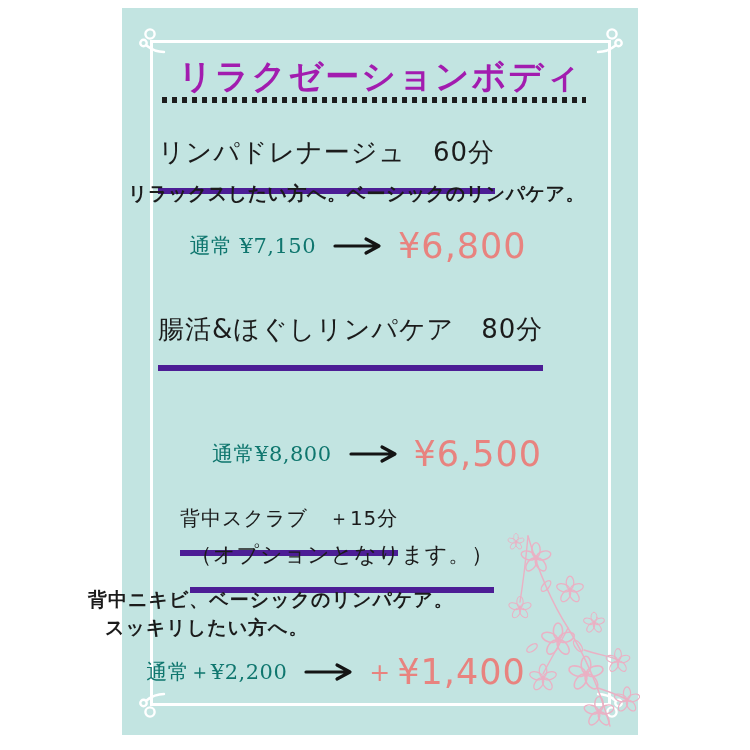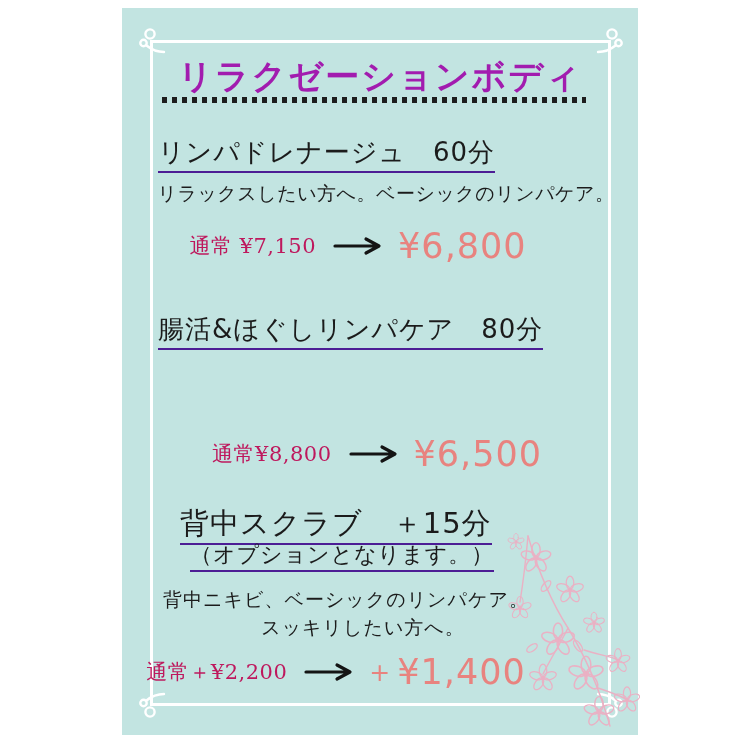--- a/index.html
+++ b/index.html
@@ -31,49 +31,49 @@
     letter-spacing:2px; color:#a21caf; white-space:nowrap;
   }
   .title-dots {
     position:absolute; left:40px; top:89px; width:424px; height:6px;
     background:repeating-linear-gradient(90deg,#1d1d1d 0 5px,transparent 5px 10px);
   }
 
   .head {
     position:absolute; display:inline-block; white-space:nowrap;
     font-size:26px; font-weight:500; letter-spacing:1px;
-    border-bottom:2px solid #4c1d95; padding-bottom:3px; line-height:1.15;
+    border-bottom:6px solid #4c1d95; padding-bottom:20px; line-height:1.15;
   }
   .i1-head { left:36px; top:130px; }
   .i2-head { left:36px; top:307px; }
-  .i3-head1 { left:58px; top:499px; font-size:29px; }
+  .i3-head1 { left:58px; top:499px; font-size:20px; }
   .i3-head2 { left:68px; top:534px; font-size:22px; }
 
   .desc {
-    position:absolute; width:100%; text-align:center; white-space:nowrap;
-    font-size:19px; letter-spacing:0.5px; line-height:1.25; font-weight:400;
+    position:absolute; width:100%; white-space:nowrap;
+    font-size:19px; letter-spacing:0.5px; line-height:1.25; font-weight:700;
   }
   .desc-lg { font-size:22px; letter-spacing:2px; }
   .i1-desc  { left:6px;   top:174px; }
   .i2-desc1 { left:14px;  top:358px; }
   .i2-desc2 { left:-12px; top:388px; }
   .i3-desc1 { left:-34px; top:580px; letter-spacing:1px; }
   .i3-desc2 { left:-17px; top:608px; letter-spacing:1px; }
 
   .price-row {
     position:absolute; left:0; width:100%; height:44px;
     display:flex; align-items:center; justify-content:center; gap:16px;
     white-space:nowrap;
   }
   .i1-price { top:216px; transform:translateX(-22px); }
   .i2-price { top:424px; transform:translateX(-3px); }
   .i3-price { top:642px; transform:translateX(-44px); }
   .regular {
     font-family:"DejaVu Serif","Liberation Serif",serif;
-    font-size:21px; color:#be185d; letter-spacing:0.5px;
+    font-size:21px; color:#0f766e; letter-spacing:0.5px;
   }
   .arrow svg { display:block; }
   .sale {
     font-size:35px; font-weight:500; color:#e8837f; letter-spacing:1px;
     display:flex; align-items:center; gap:6px;
   }
   .sale-plus { font-size:25px; font-weight:500; color:#e8837f; }
 
   .flower { position:absolute; left:376px; top:520px; }
 </style>

